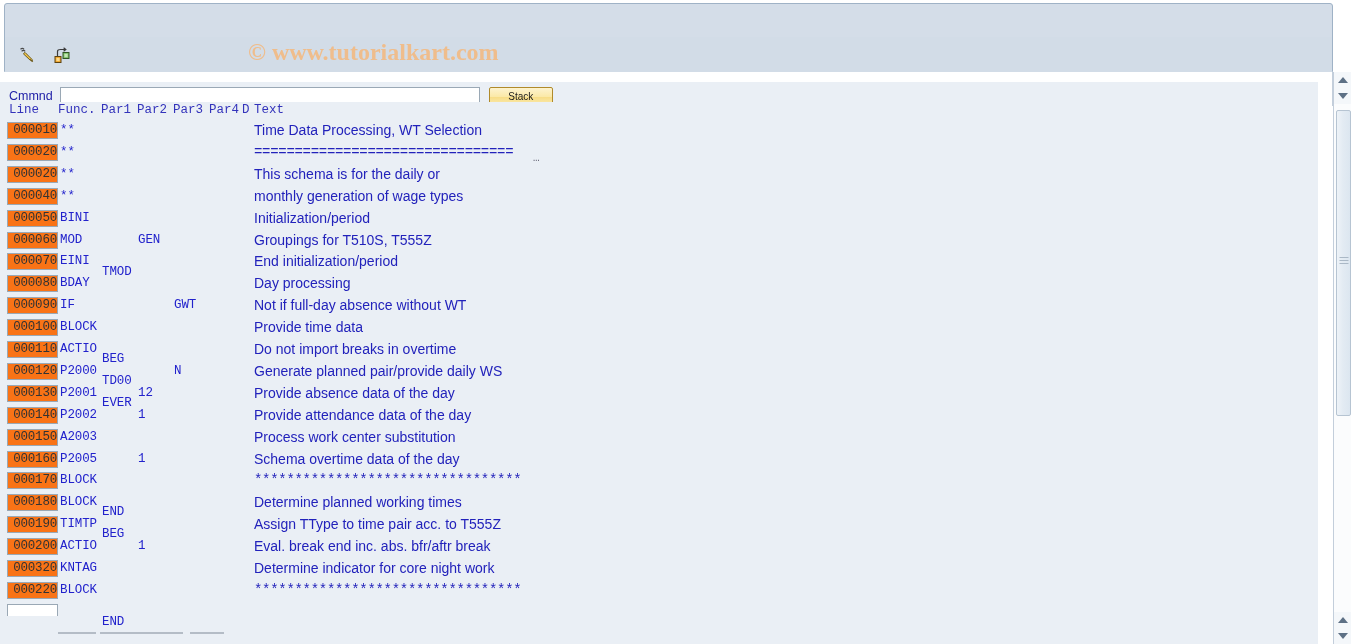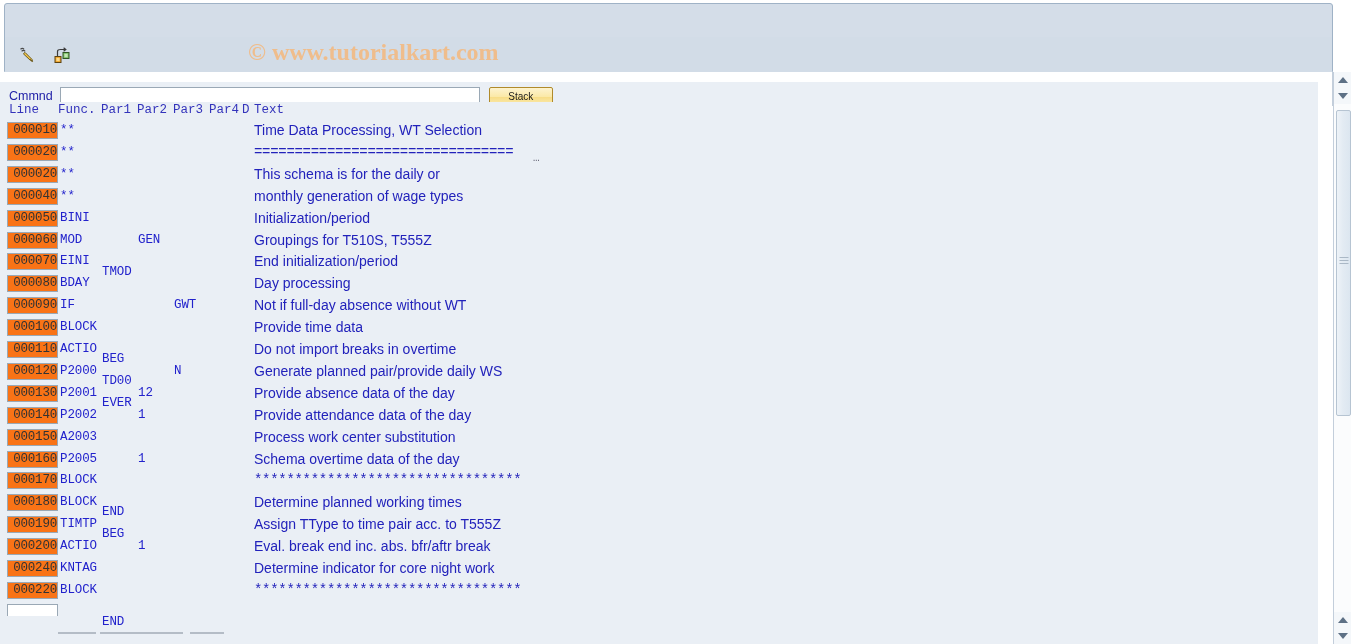--- a/index.html
+++ b/index.html
@@ -434,21 +434,21 @@
           <div class="cell func">TIMTP</div>
           <div class="cell text">Assign TType to time pair acc. to T555Z</div>
         </div>
         <div class="row" style="top: 435.1px;">
           <div class="linebox">000200</div>
           <div class="cell func">ACTIO</div>
           <div class="cell par2">1</div>
           <div class="cell text">Eval. break end inc. abs. bfr/aftr break</div>
         </div>
         <div class="row" style="top: 457px;">
-          <div class="linebox">000240</div>
+          <div class="linebox">000320</div>
           <div class="cell func">KNTAG</div>
           <div class="cell text">Determine indicator for core night work</div>
         </div>
         <div class="row" style="top: 478.9px;">
           <div class="linebox">000220</div>
           <div class="cell func">BLOCK</div>
           <div class="cell par1">END</div>
           <div class="cell text mono">*********************************</div>
         </div>
       </div>

